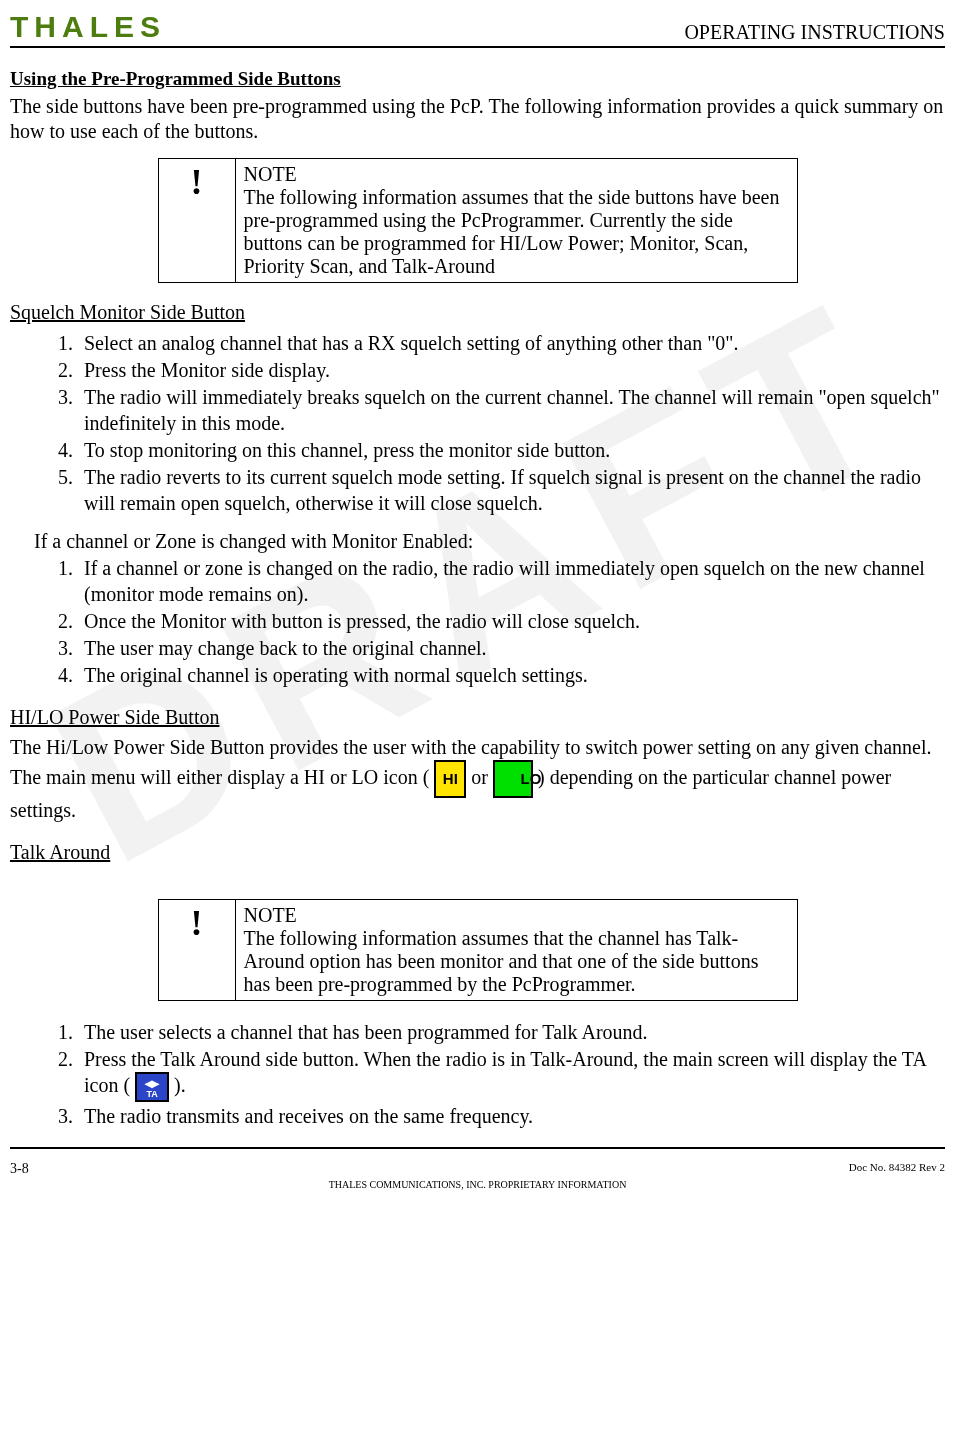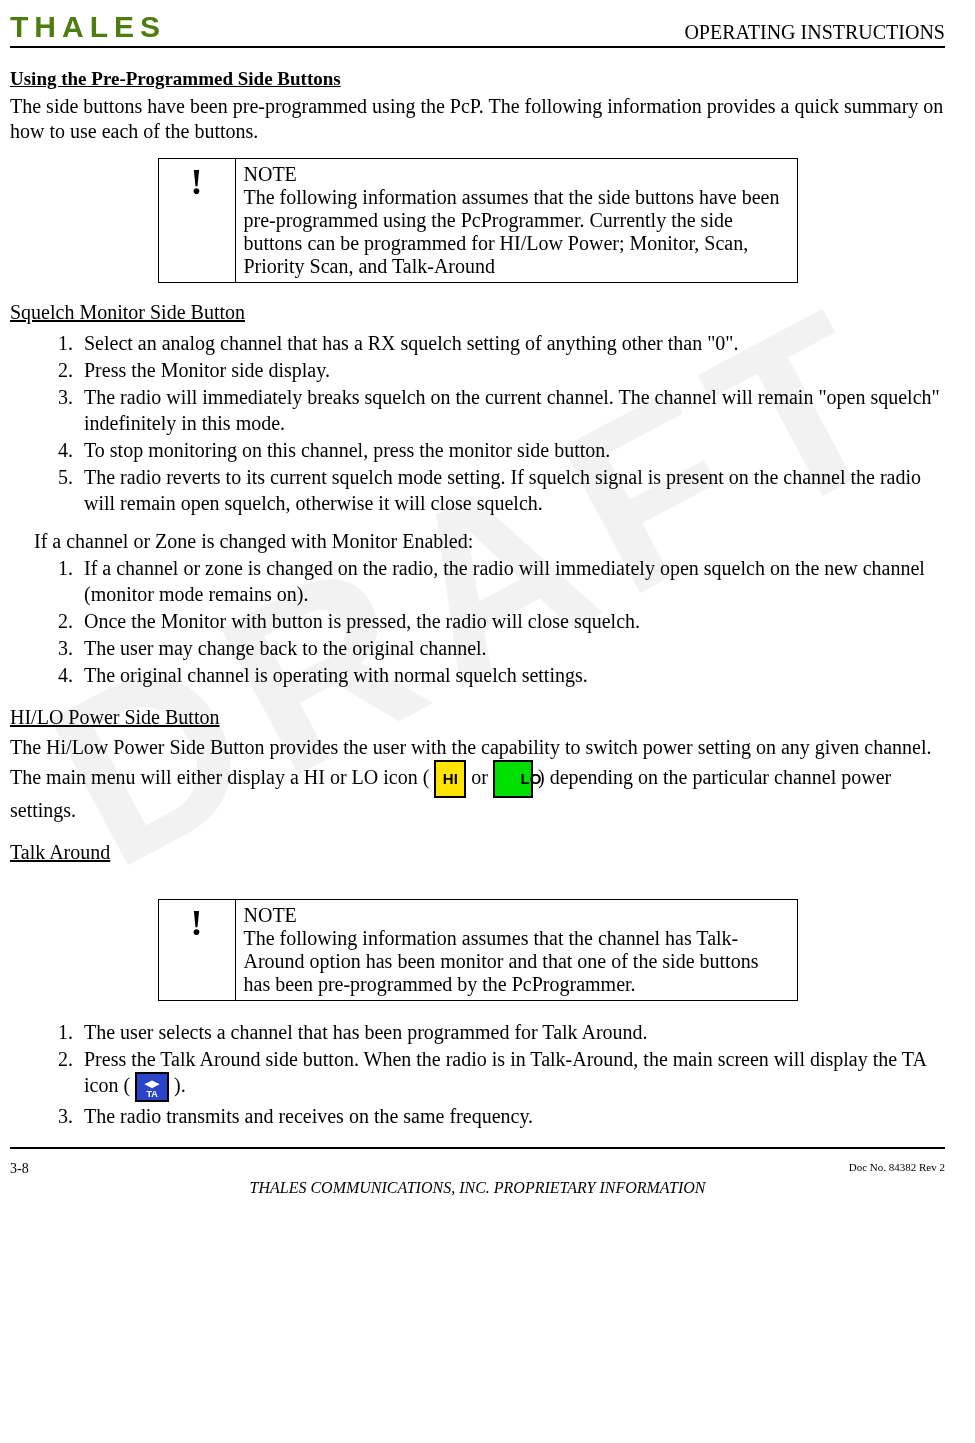--- a/index.html
+++ b/index.html
@@ -116,23 +116,22 @@
     margin-top: 18px;
     padding-top: 12px;
     font-size: 14px;
   }
   .footer-row1 {
     display:flex;
     justify-content: space-between;
   }
   .footer-row2 {
     text-align:center;
-    font-size: 16px;
+    font-size: 10px;
     margin-top: 2px;
-    font-style: italic;
   }
 </style>
 </head>
 <body>
 
 <div class="watermark">DRAFT</div>
 
 
 
 

